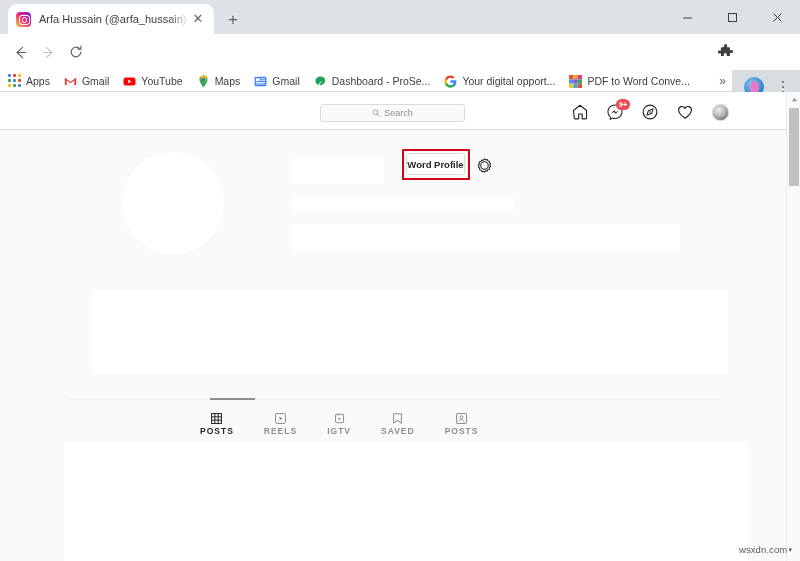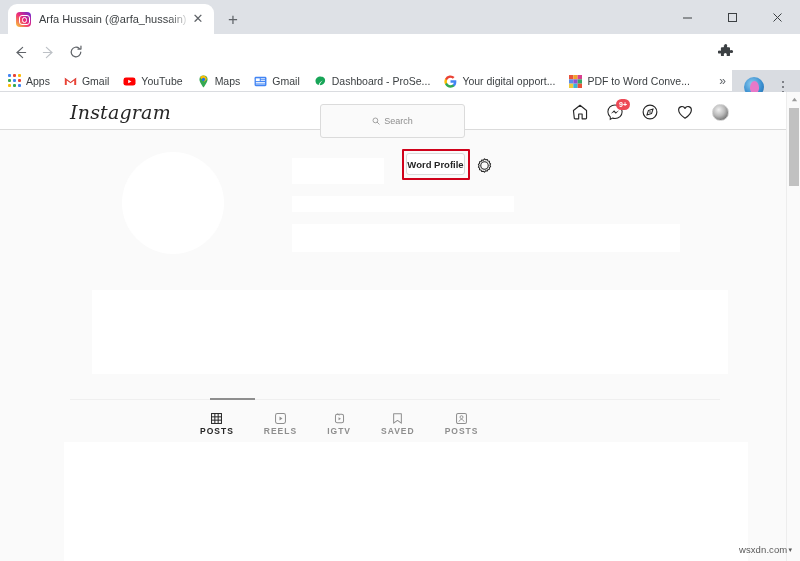--- a/index.html
+++ b/index.html
@@ -113,21 +113,21 @@
   .ig-header {
     position:absolute; left:0; top:0; width:786px; height:38px;
     background:#ffffff; border-bottom:1px solid #dbdbdb;
   }
   .ig-logo {
     position:absolute; left:70px; top:9px;
     font-family:"DejaVu Serif", serif; font-style:italic; font-size:19px;
     color:#262626; letter-spacing:0.2px;
   }
   .ig-search {
-    position:absolute; left:320px; top:104px; width:145px; height:34px;
+    position:absolute; left:320px; top:104px; width:145px; height:18px;
     background:#fafafa; border:1px solid #dbdbdb; border-radius:3px;
     display:flex; align-items:center; justify-content:center; gap:4px;
   }
   .ig-search-text { font-size:9px; color:#8e8e8e; }
   .ig-nav { position:absolute; left:570px; top:8px; width:160px; height:24px; display:flex; align-items:center; gap:15px; }
   .ig-nav-item { position:relative; width:20px; height:20px; display:flex; align-items:center; justify-content:center; color:#262626; }
   .badge {
     position:absolute; left:11px; top:-3px; min-width:14px; height:11px; padding:0 2px;
     background:#ed4956; color:#fff; border-radius:6px;
     font-size:7px; line-height:11px; text-align:center; font-weight:bold;
@@ -366,21 +366,20 @@
       </span>
       <span class="bm-label">PDF to Word Conve...</span>
     </div>
 
     <span class="bm-overflow">»</span>
   </div>
 
   <div class="viewport">
 
     <div class="ig-header">
-      <div class="ig-logo">Instagram</div>
       <div class="ig-nav">
 
         <div class="ig-nav-item">
           <svg width="18" height="18" viewBox="0 0 22 22" aria-hidden="true">
               <path d="M3 9.2L11 2.8l8 6.4v9.2a1 1 0 0 1-1 1h-4.4v-6H9.4v6H5a1 1 0 0 1-1-1z" fill="none" stroke="currentColor" stroke-width="1.4" stroke-linejoin="round"></path>
             </svg>
         </div>
 
         <div class="ig-nav-item">
           <svg width="18" height="18" viewBox="0 0 22 22" aria-hidden="true">

